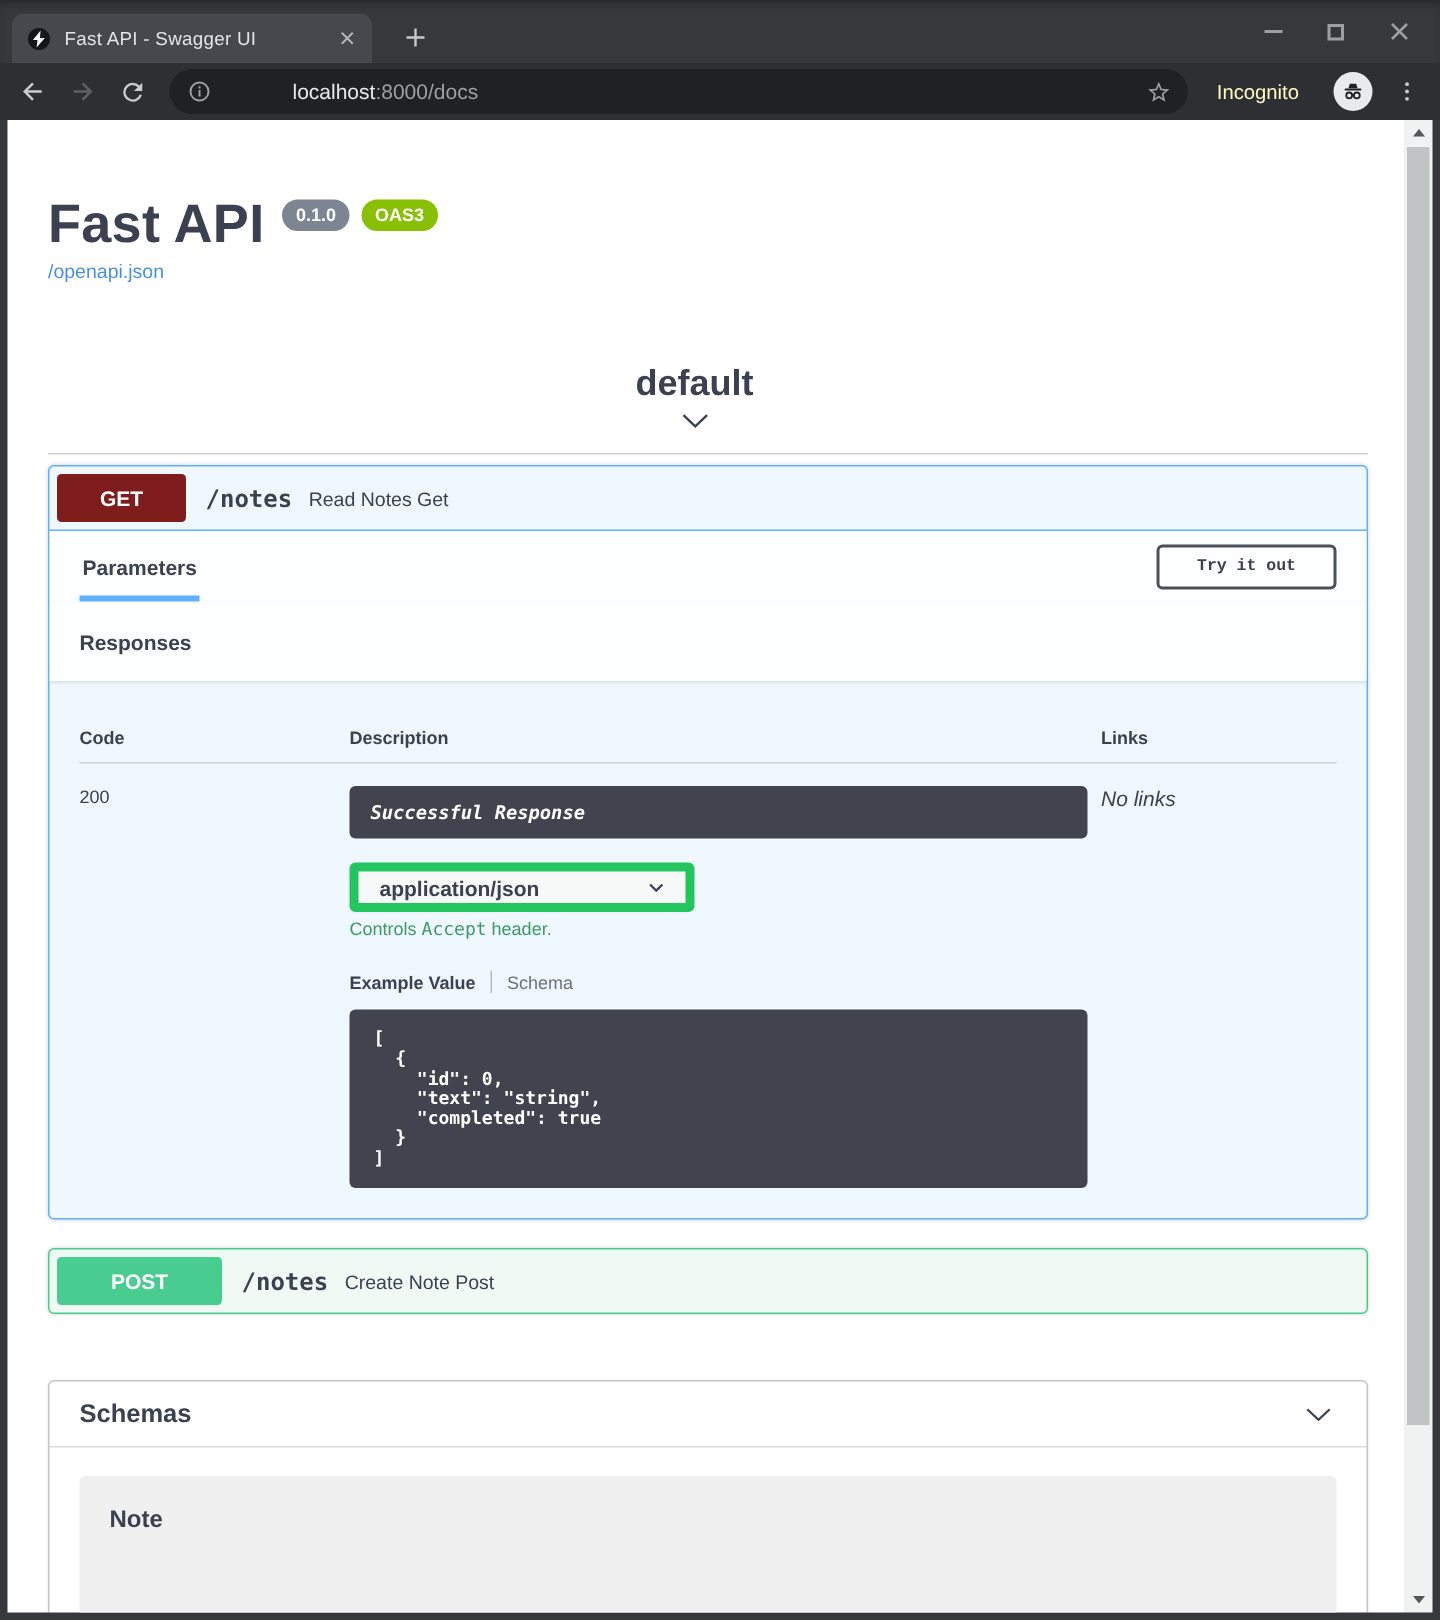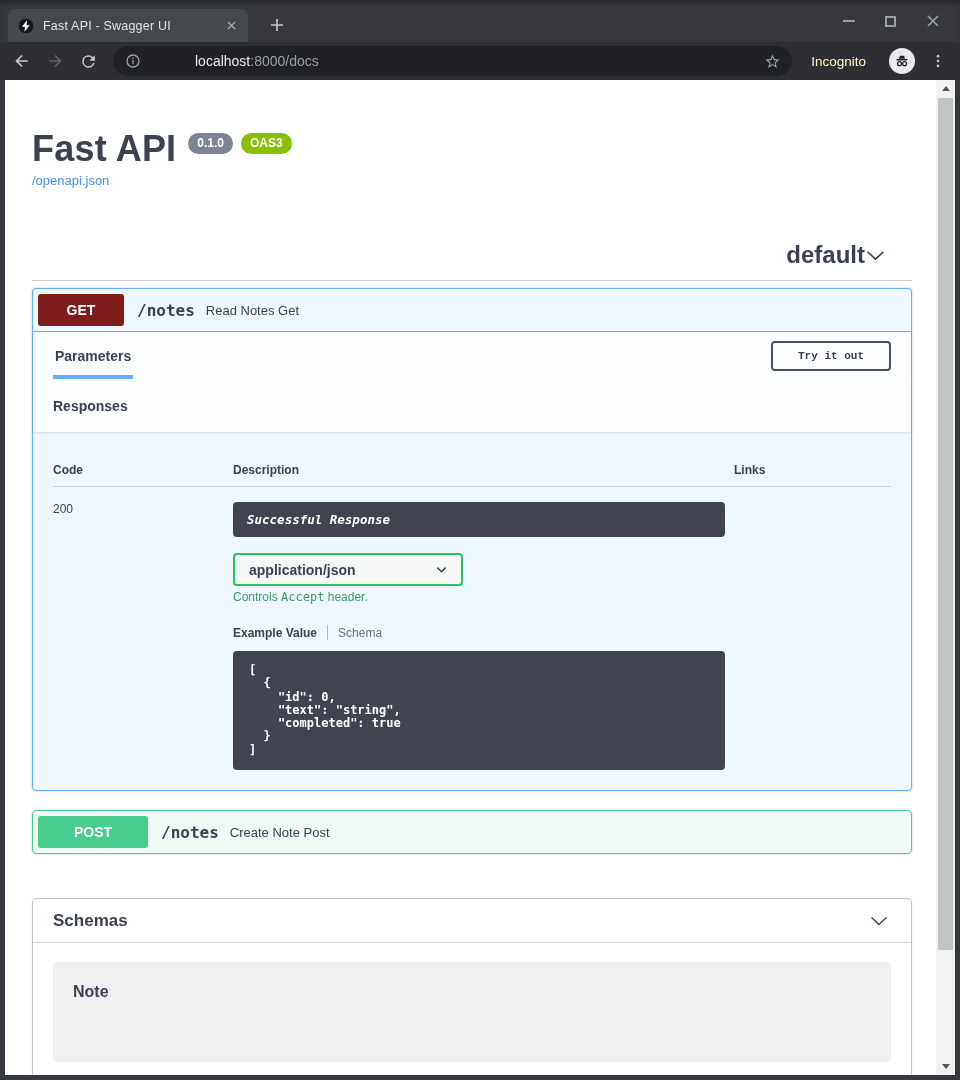--- a/index.html
+++ b/index.html
@@ -46,22 +46,22 @@
   
   .swagger { padding:48px 24px 0 27px; color:#3b4151; }
   .api-title-row { display:flex; align-items:flex-start; }
   .api-title { font-size:36px; font-weight:700; line-height:42px; letter-spacing:.2px; }
   .badges { display:flex; gap:8px; margin:5px 0 0 12px; }
   .badge { font-size:12px; font-weight:700; color:#fff; padding:3px 9px 4px; border-radius:11px; }
   .badge.version { background:#7d8492; }
   .badge.oas { background:#89bf04; }
   .spec-link { display:inline-block; margin-top:3px; font-size:13px; color:#4990e2; text-decoration:none; }
 
-  .tag-header { margin-top:52px; display:flex; align-items:center; justify-content:flex-end;
-                padding:0 26px 11px 8px; border-bottom:1px solid rgba(59,65,81,.25); }
+  .tag-header { margin-top:52px; display:flex; align-items:center; justify-content:flex-start;
+                padding:0 26px 11px 8px; border-bottom:1px solid rgba(59,65,81,.25);flex-direction:column; }
   .tag-title { font-size:24px; font-weight:600; }
 
   .opblock { border-radius:4px; box-shadow:0 0 3px rgba(0,0,0,.19); }
   .opblock.get  { margin-top:7px;  border:1px solid #61affe; background:#eff7ff; }
   .opblock.post { margin-top:19px; border:1px solid #49cc90; background:#effaf5; }
   .op-summary { display:flex; align-items:center; padding:5px; }
   .opblock.get .op-summary { border-bottom:1px solid #61affe; }
   .method-btn { min-width:86px; text-align:center; padding:8px 0; border-radius:3px;
                 color:#fff; font-weight:700; font-size:14px; }
   .opblock.get  .method-btn { background:#7f1d1d; }
@@ -81,21 +81,21 @@
   .responses-title { font-size:14px; font-weight:700; }
 
   .responses-body { padding:31px 20px 20px; }
   .resp-grid { display:grid; grid-template-columns:180px 1fr 157px; }
   .resp-head { font-size:12px; font-weight:700; padding-bottom:9px; border-bottom:1px solid rgba(59,65,81,.2); }
   .resp-cell { padding-top:15px; }
   .code-cell { font-size:12px; }
   .links-cell { font-size:14px; font-style:italic; }
   .markdown-box { max-width:492px; background:#41444e; border-radius:4px; padding:10px 14px; color:#fff;
                   font-family:"DejaVu Sans Mono", monospace; font-size:12.5px; font-style:italic; font-weight:700; }
-  .media-select { margin-top:16px; width:230px; height:33px; border:2px solid #22c55e; border-radius:4px;
+  .media-select { margin-top:16px; width:230px; height:33px; border:6px solid #22c55e; border-radius:4px;
                   background:#f7f9f9; display:flex; align-items:center; padding:0 12px 0 14px;
                   font-weight:700; font-size:14px; color:#3b4151; }
   .media-caret { margin-left:auto; display:flex; }
   .controls-note { margin-top:4px; font-size:12px; color:#3b9b63; }
   .controls-note .mono { font-family:"DejaVu Sans Mono", monospace; }
   .model-tabs { margin-top:21px; display:flex; align-items:center; font-size:12px; }
   .model-tab-active { font-weight:700; color:#3b4151; }
   .model-tab-sep { width:1px; height:15px; background:rgba(0,0,0,.25); margin:0 10px; }
   .model-tab { color:#69737e; }
   .example-code { margin-top:11px; max-width:492px; background:#41444e; border-radius:4px; padding:13px 16px;
@@ -263,20 +263,21 @@
                 <span class="model-tab">Schema</span>
               </div>
               <div class="example-code">[
   {
     "id": 0,
     "text": "string",
     "completed": true
   }
 ]</div>
             </div>
+            <div class="resp-cell links-cell">No links</div>
           </div>
         </div>
       </div>
 
       
       <div class="opblock post">
         <div class="op-summary">
           <span class="method-btn">POST</span>
           <span class="op-path">/notes</span>
           <span class="op-desc">Create Note Post</span>

